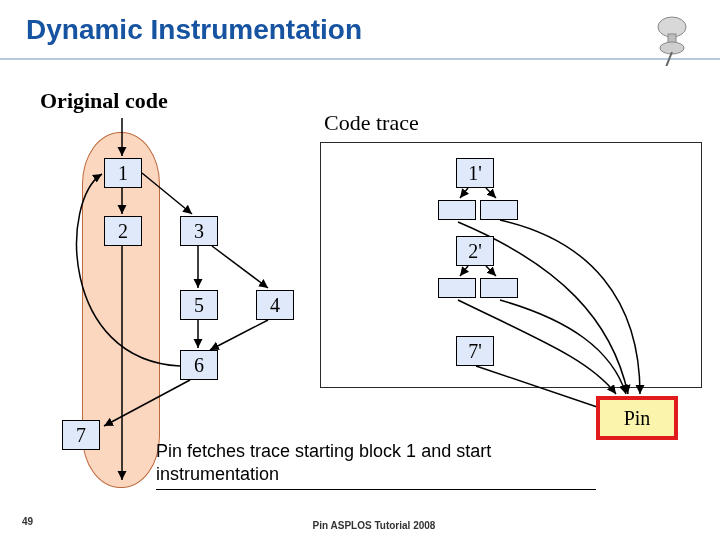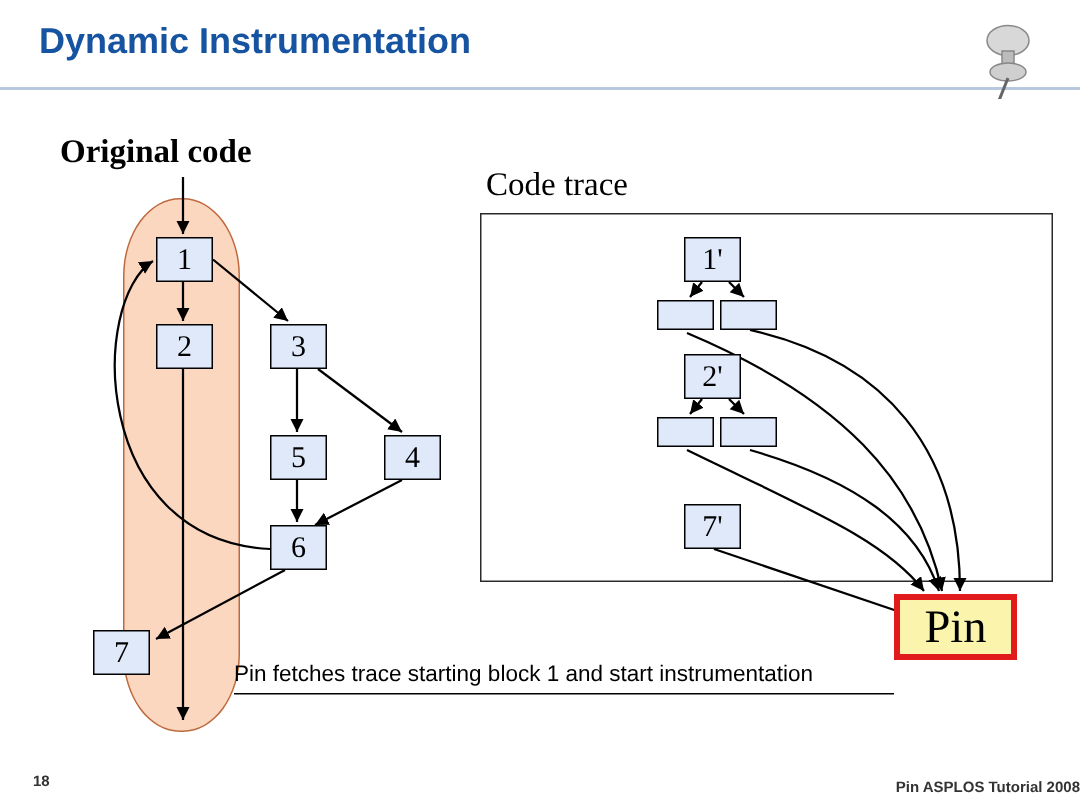--- a/index.html
+++ b/index.html
@@ -9,21 +9,21 @@
     height: 540px;
     background: #fff;
     font-family: Verdana, Arial, sans-serif;
     position: relative;
     overflow: hidden;
   }
   .title {
     position: absolute;
     left: 26px;
     top: 14px;
-    font-size: 24px;
+    font-size: 28px;
     font-weight: bold;
     color: #1653a1;
     font-family: Verdana, sans-serif;
   }
   .title-underline {
     position: absolute;
     left: 0;
     top: 58px;
     width: 720px;
     height: 2px;
@@ -109,49 +109,49 @@
     left: 596px;
     top: 396px;
     width: 82px;
     height: 44px;
     border: 4px solid #e11b1b;
     background: #fbf4ac;
     display: flex;
     align-items: center;
     justify-content: center;
     font-family: "Times New Roman", serif;
-    font-size: 31px;
+    font-size: 20px;
   }
   .caption {
     position: absolute;
     left: 156px;
     top: 440px;
     width: 440px;
     font-family: Arial, sans-serif;
-    font-size: 15px;
+    font-size: 18px;
     color: #000;
     border-bottom: 1.5px solid #000;
     line-height: 1.3;
     padding-bottom: 2px;
   }
   .slide-num {
     position: absolute;
     left: 22px;
     top: 516px;
     font-family: Arial, sans-serif;
     font-size: 10px;
     font-weight: bold;
     color: #333;
   }
   .footer {
     position: absolute;
     left: 0;
     right: 0;
     top: 520px;
-    text-align: right;
+    text-align: center;
     font-family: Arial, sans-serif;
     font-size: 10px;
     font-weight: bold;
     color: #333;
     padding-left: 28px;
   }
   svg.arrows {
     position: absolute;
     left: 0; top: 0;
     width: 720px; height: 540px;
@@ -224,14 +224,14 @@
 <div class="node n7p">7'</div>
 <div class="stub s1a"></div>
 <div class="stub s1b"></div>
 <div class="stub s2a"></div>
 <div class="stub s2b"></div>
 
 <div class="pin-box">Pin</div>
 
 <div class="caption">Pin fetches trace starting block 1 and start instrumentation</div>
 
-<div class="slide-num">18</div>
+<div class="slide-num">49</div>
 <div class="footer">Pin ASPLOS Tutorial 2008</div>
 
 </body></html>

